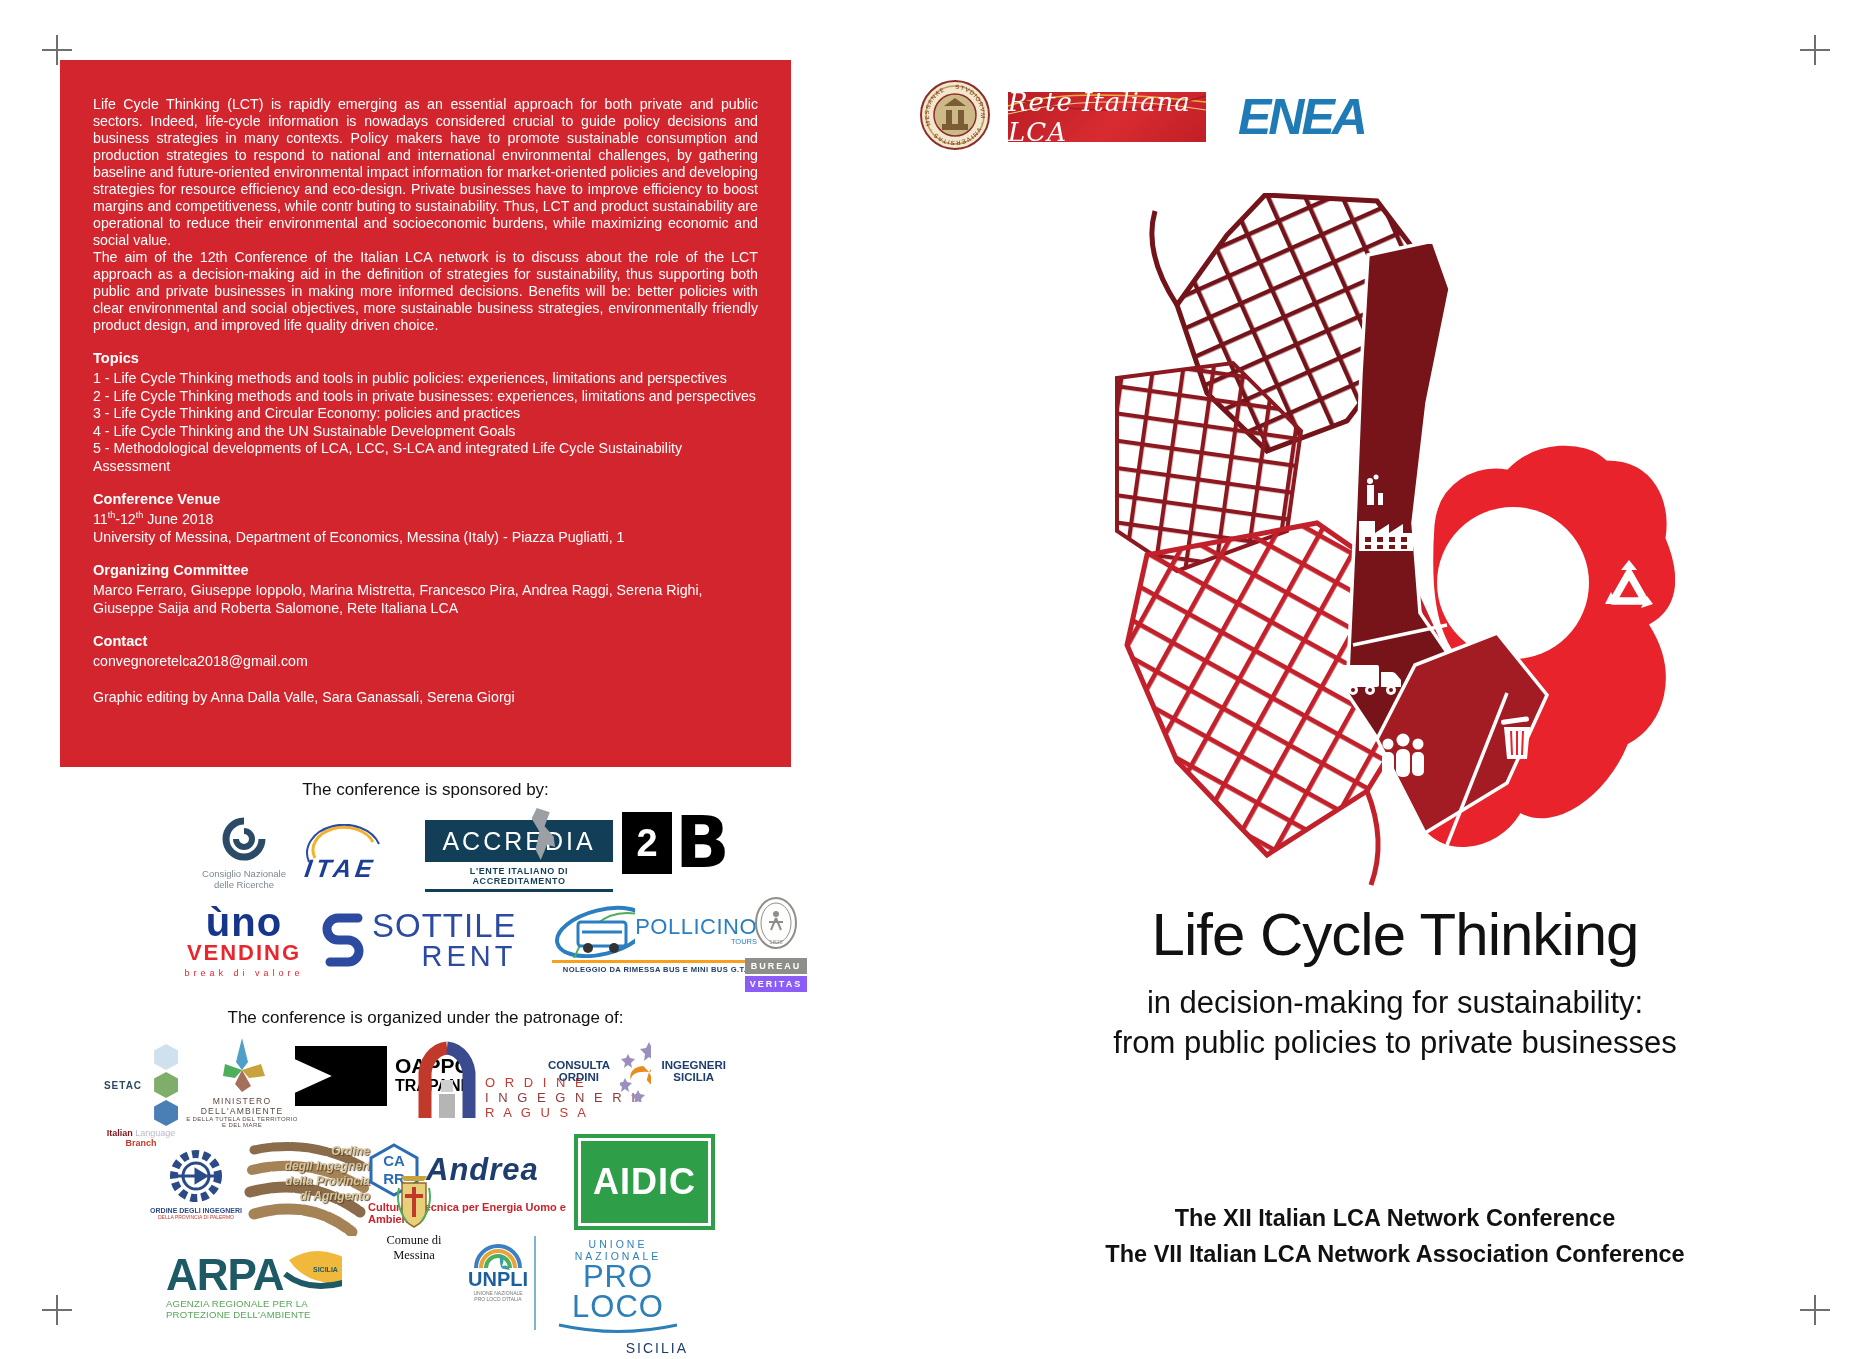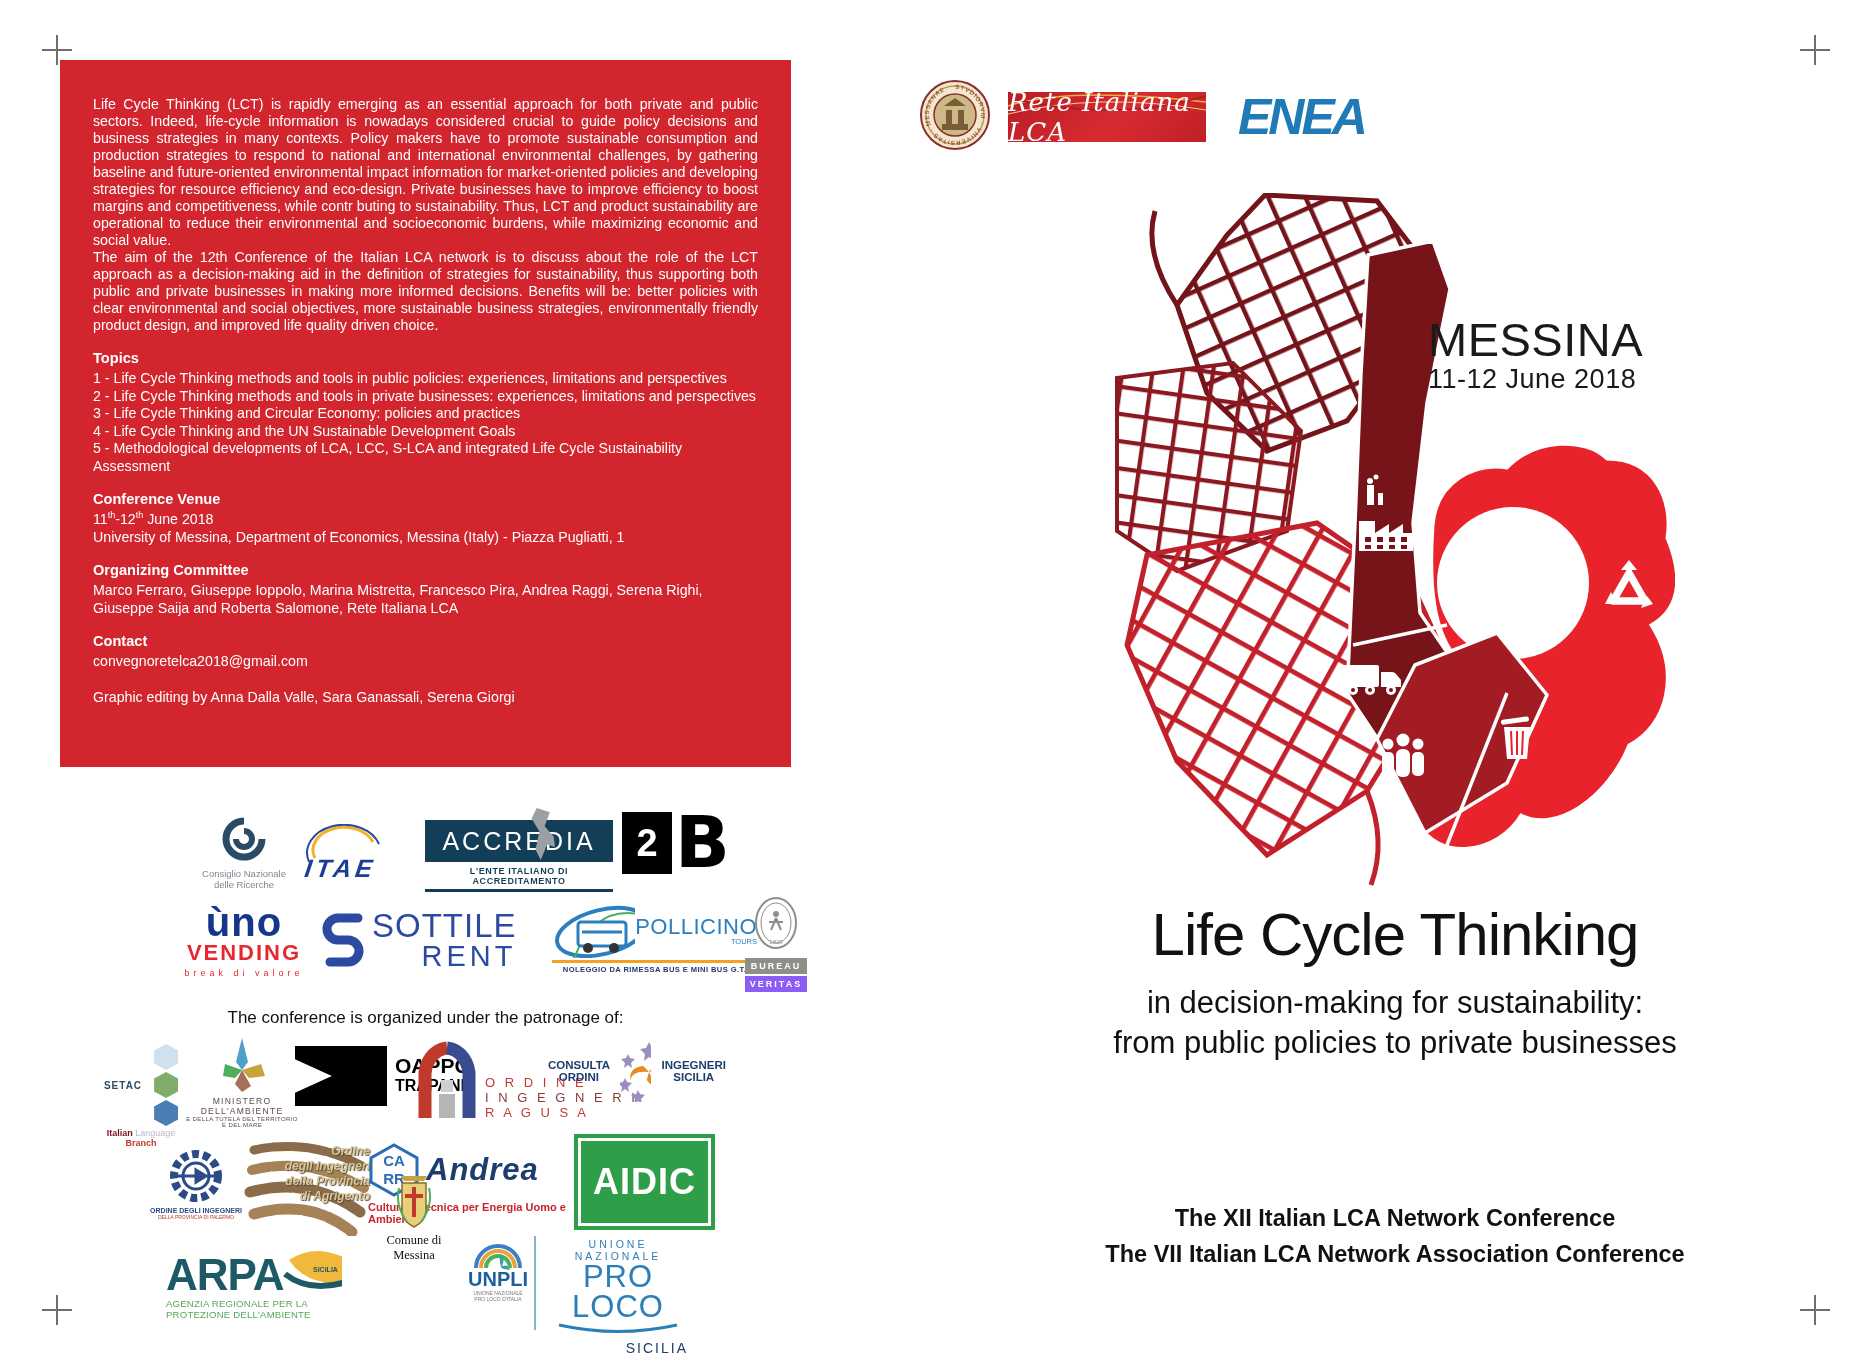--- a/index.html
+++ b/index.html
@@ -152,20 +152,21 @@
     <h3>Conference Venue</h3>
     <div class="tline"><span>11</span><sup>th</sup><span>-12</span><sup>th</sup><span> June 2018</span></div>
     <div class="tline">University of Messina, Department of Economics, Messina (Italy) - Piazza Pugliatti, 1</div>
     <h3>Organizing Committee</h3>
     <div class="tline">Marco Ferraro, Giuseppe Ioppolo, Marina Mistretta, Francesco Pira, Andrea Raggi, Serena Righi, Giuseppe Saija and Roberta Salomone, Rete Italiana LCA</div>
     <h3>Contact</h3>
     <div class="tline">convegnoretelca2018@gmail.com</div>
     <div class="tline credits">Graphic editing by Anna Dalla Valle, Sara Ganassali, Serena Giorgi</div>
   </section>
 
+  <div class="center-head" style="top:780px">The conference is sponsored by:</div>
 
   <div class="logo cnr">
     <svg width="46" height="46">
       <path d="M23,5 a18,18 0 1 0 18,18" fill="none" stroke="#2b4a66" stroke-width="7"></path>
       <path d="M23,15 a8,8 0 1 1 -8,8" fill="none" stroke="#2b4a66" stroke-width="6"></path>
     </svg>
     <div class="cnr-text"><span>Consiglio Nazionale</span><br><span>delle Ricerche</span></div>
   </div>
   <div class="logo itae">
     <svg width="80" height="40" style="position:absolute;left:0;top:-4px">
@@ -465,24 +466,20 @@
         </g>
     </g>
     <g transform="translate(514,398)">
       <path d="M0,-18 L16,10 H-16 Z" fill="none" stroke="#fff" stroke-width="7.5" stroke-linejoin="round"></path>
       <path d="M0,-31 l8,10 h-16 z" fill="#fff"></path>
       <path d="M24,13 l-12,4 6,-12 z" fill="#fff"></path>
       <path d="M-24,13 l6,-12 6,12 z" fill="#fff"></path>
     </g>
   </svg>
 
-  <div class="messina">
-    <div class="messina-city">MESSINA</div>
-    <div class="messina-date">11-12 June 2018</div>
-  </div>
 
   <div class="title-block">
     <div class="main-title">Life Cycle Thinking</div>
     <div class="subtitle">
       <div>in decision-making for sustainability:</div>
       <div>from public policies to private businesses</div>
     </div>
   </div>
 
   <div class="conf-block">

